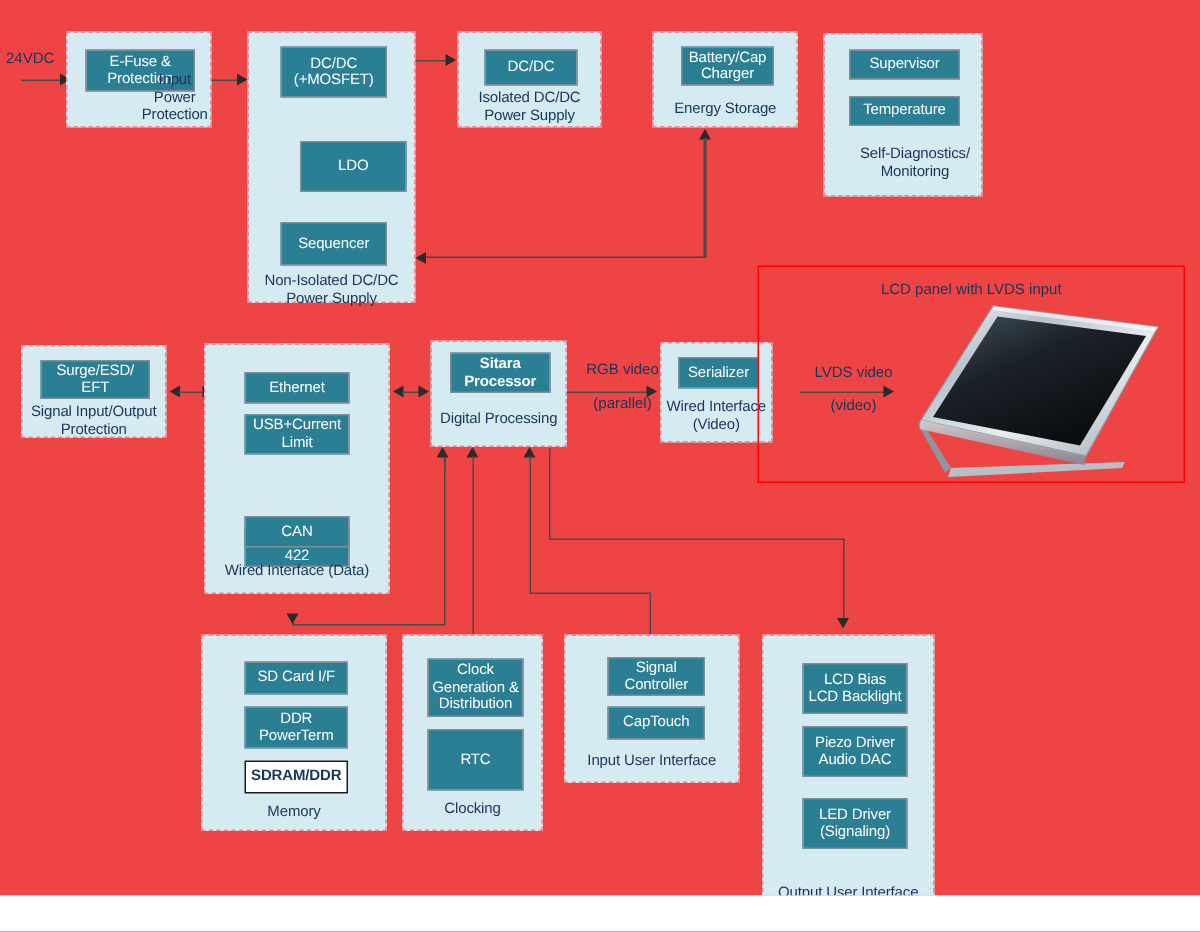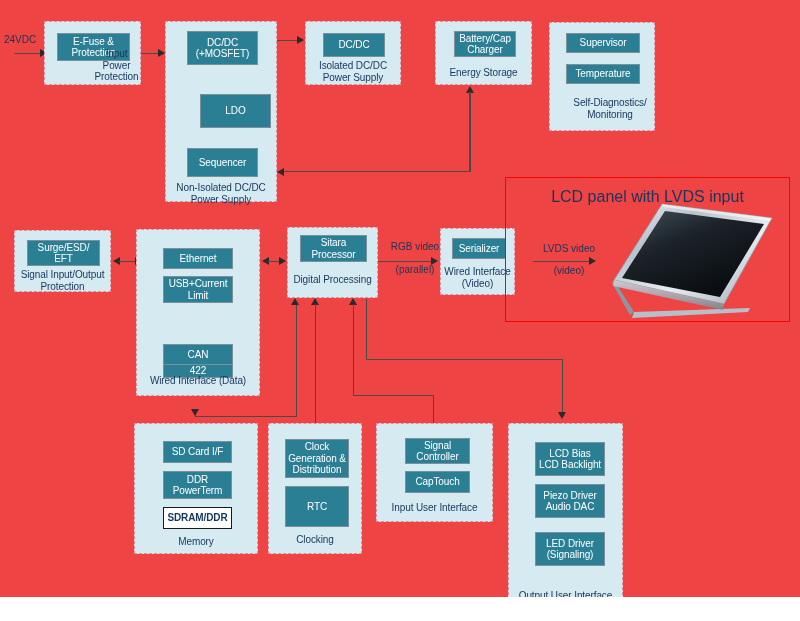--- a/index.html
+++ b/index.html
@@ -79,21 +79,21 @@
   
   #lcd-callout{
     position:absolute;
     box-sizing:border-box;
     border:1.5px solid #ff0000;
     background:transparent;
   }
   #lcd-callout-title{
     position:absolute;
     color:#17365d;
-    font-size:16px;
+    font-size:10px;
     text-align:center;
     left:0;right:0;
   }
   #lcd-art{position:absolute;}
 </style>
 </head>
 <body>
 
 <div id="canvas">
 
@@ -166,21 +166,21 @@
 422</div>
     <div class="blk" style="left:26px;top:114px;width:70px;height:21px;">CAN</div>
     <div class="group-caption" style="top:145px;">Wired Interface (Data)</div>
   </div>
 
   <div class="ar l" style="left:262px;top:257px;"></div>
   <div class="ln h" style="left:268px;top:260.8px;width:12px;"></div>
   <div class="ar r" style="left:279px;top:257px;"></div>
 
   <div class="group" style="left:287px;top:227px;width:91px;height:71px;">
-    <div class="blk" style="left:12px;top:7px;width:67px;height:27px;">Sitara
+    <div class="blk" style="left:12px;top:7px;width:67px;height:27px;font-weight:bold;">Sitara
 Processor</div>
     <div class="group-caption" style="top:46px;">Digital Processing</div>
   </div>
 
   <div class="lbl" style="left:383px;top:241px;width:64px;">RGB video</div>
   <div class="lbl" style="left:383px;top:264px;width:64px;">(parallel)</div>
   <div class="ln h" style="left:378px;top:260.8px;width:55px;"></div>
   <div class="ar r" style="left:431px;top:257px;"></div>
 
   <div class="group" style="left:440px;top:228px;width:75px;height:67px;">

